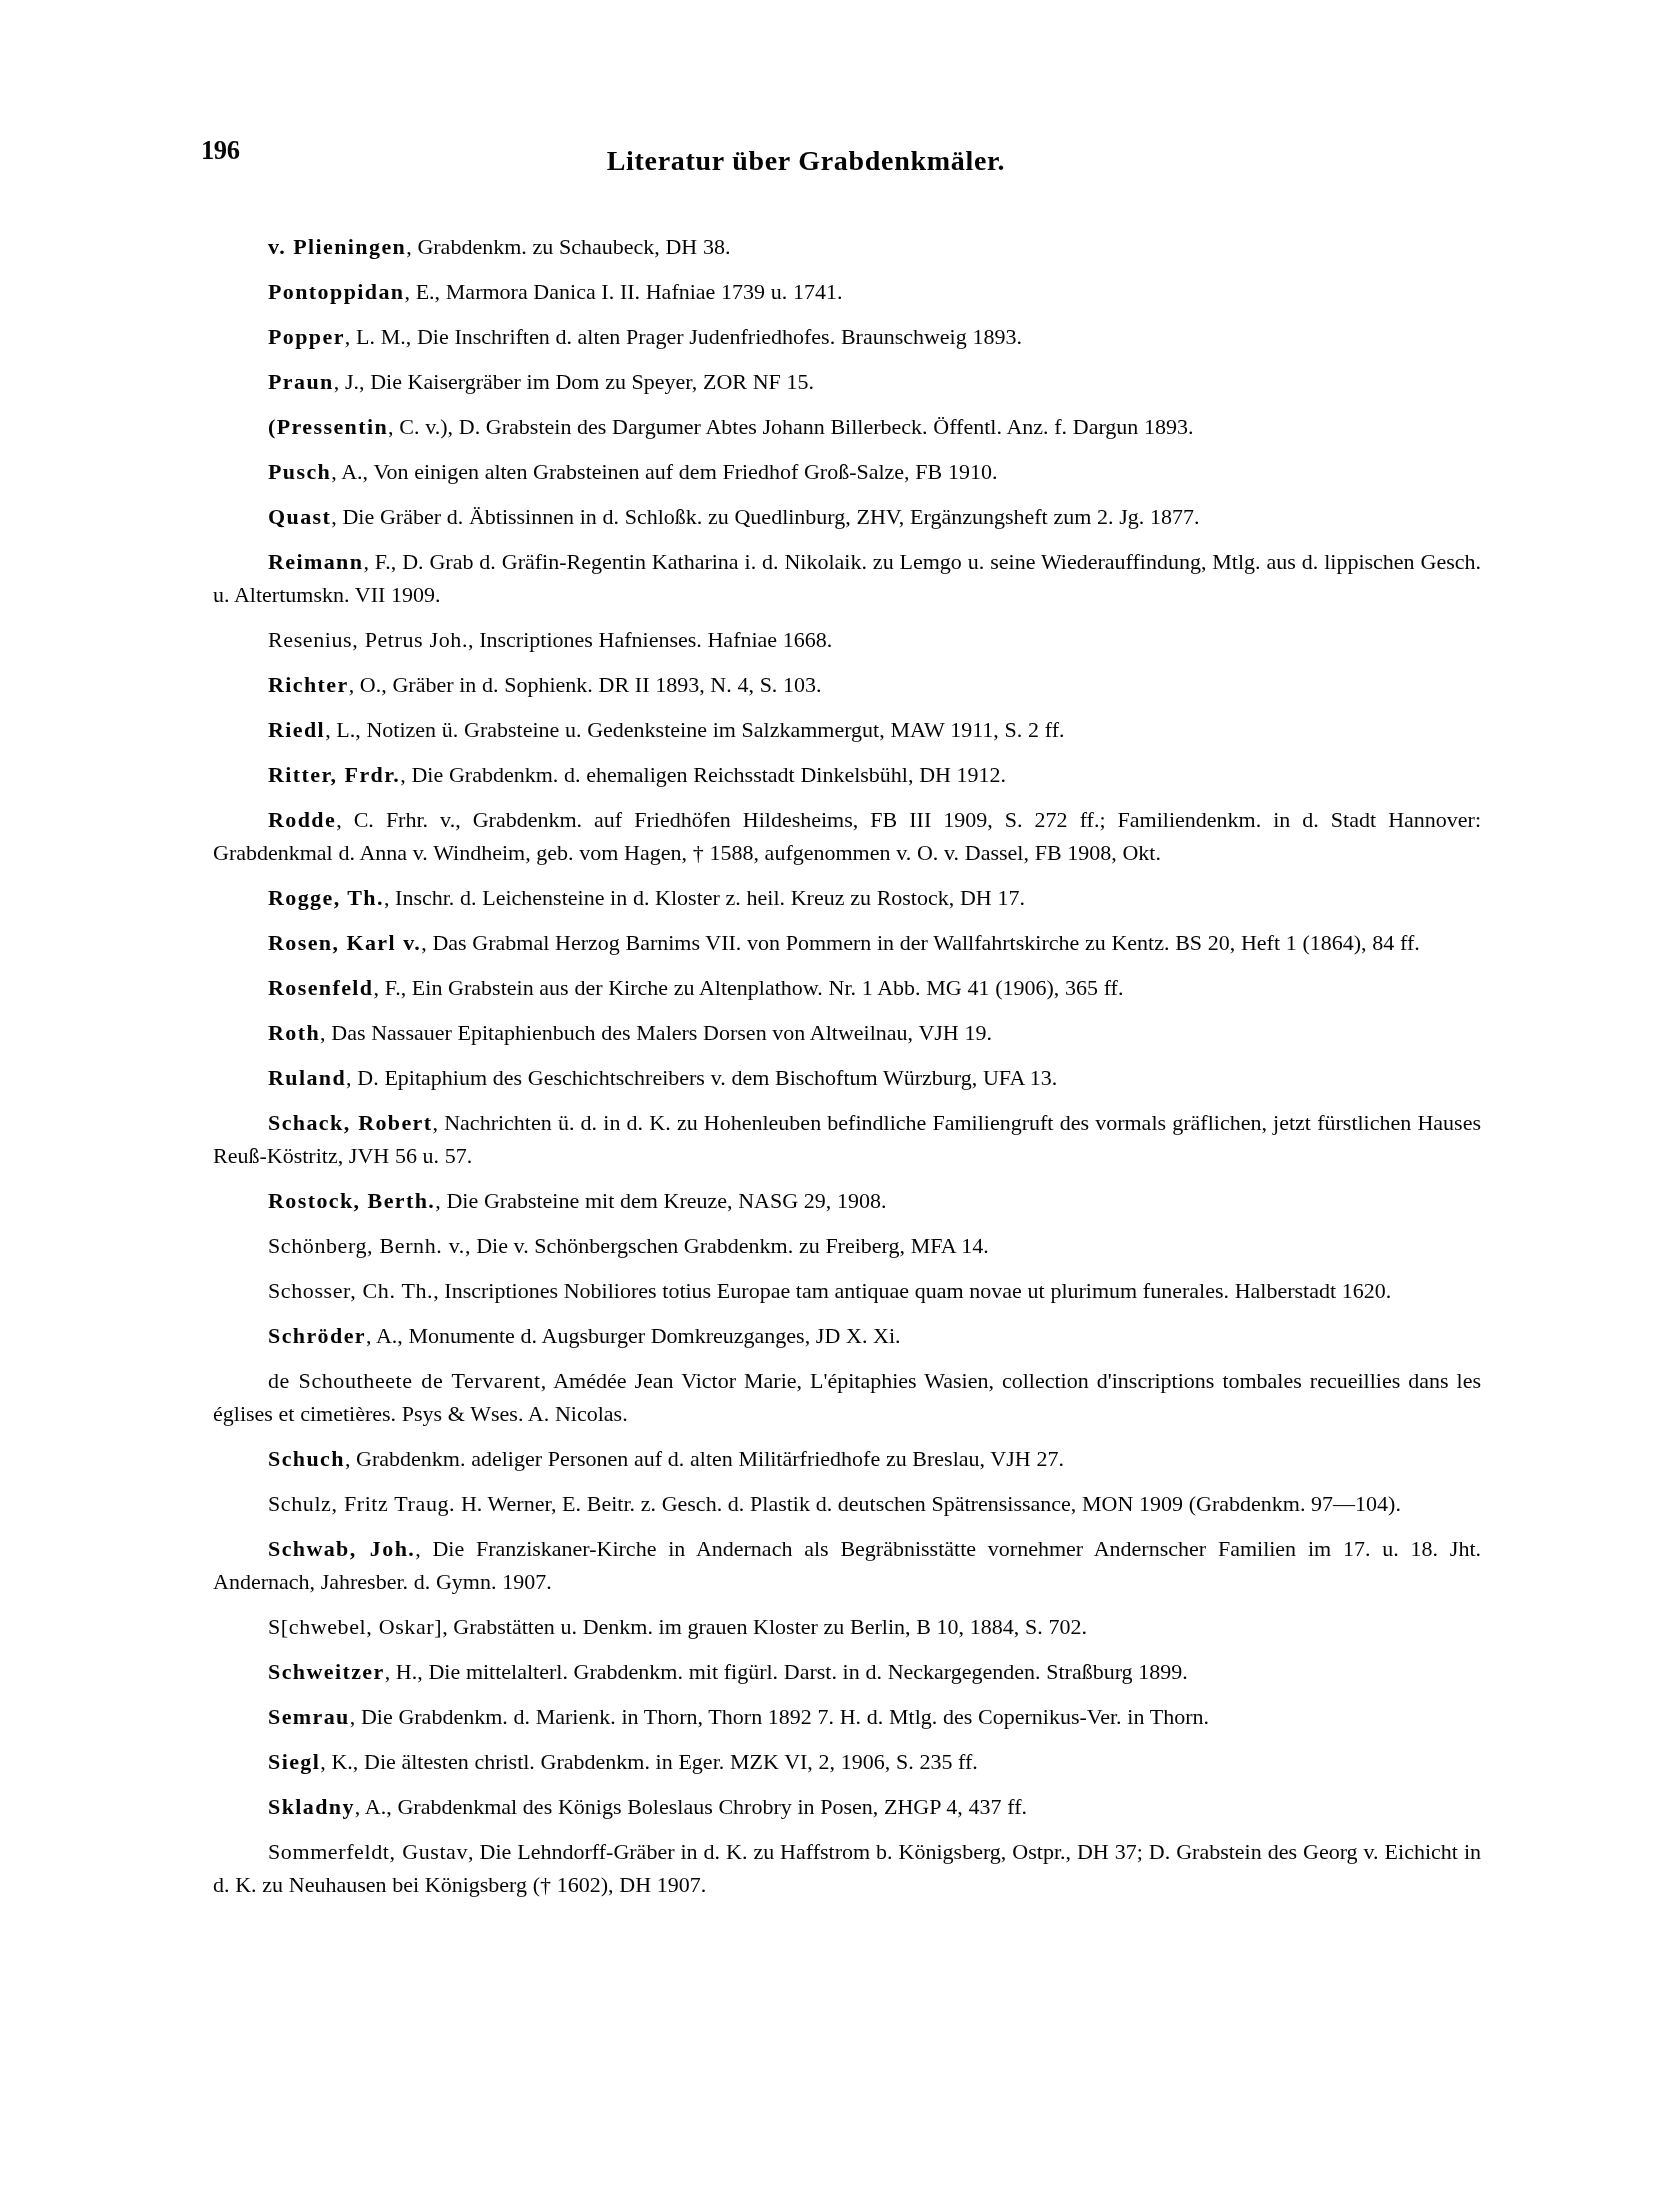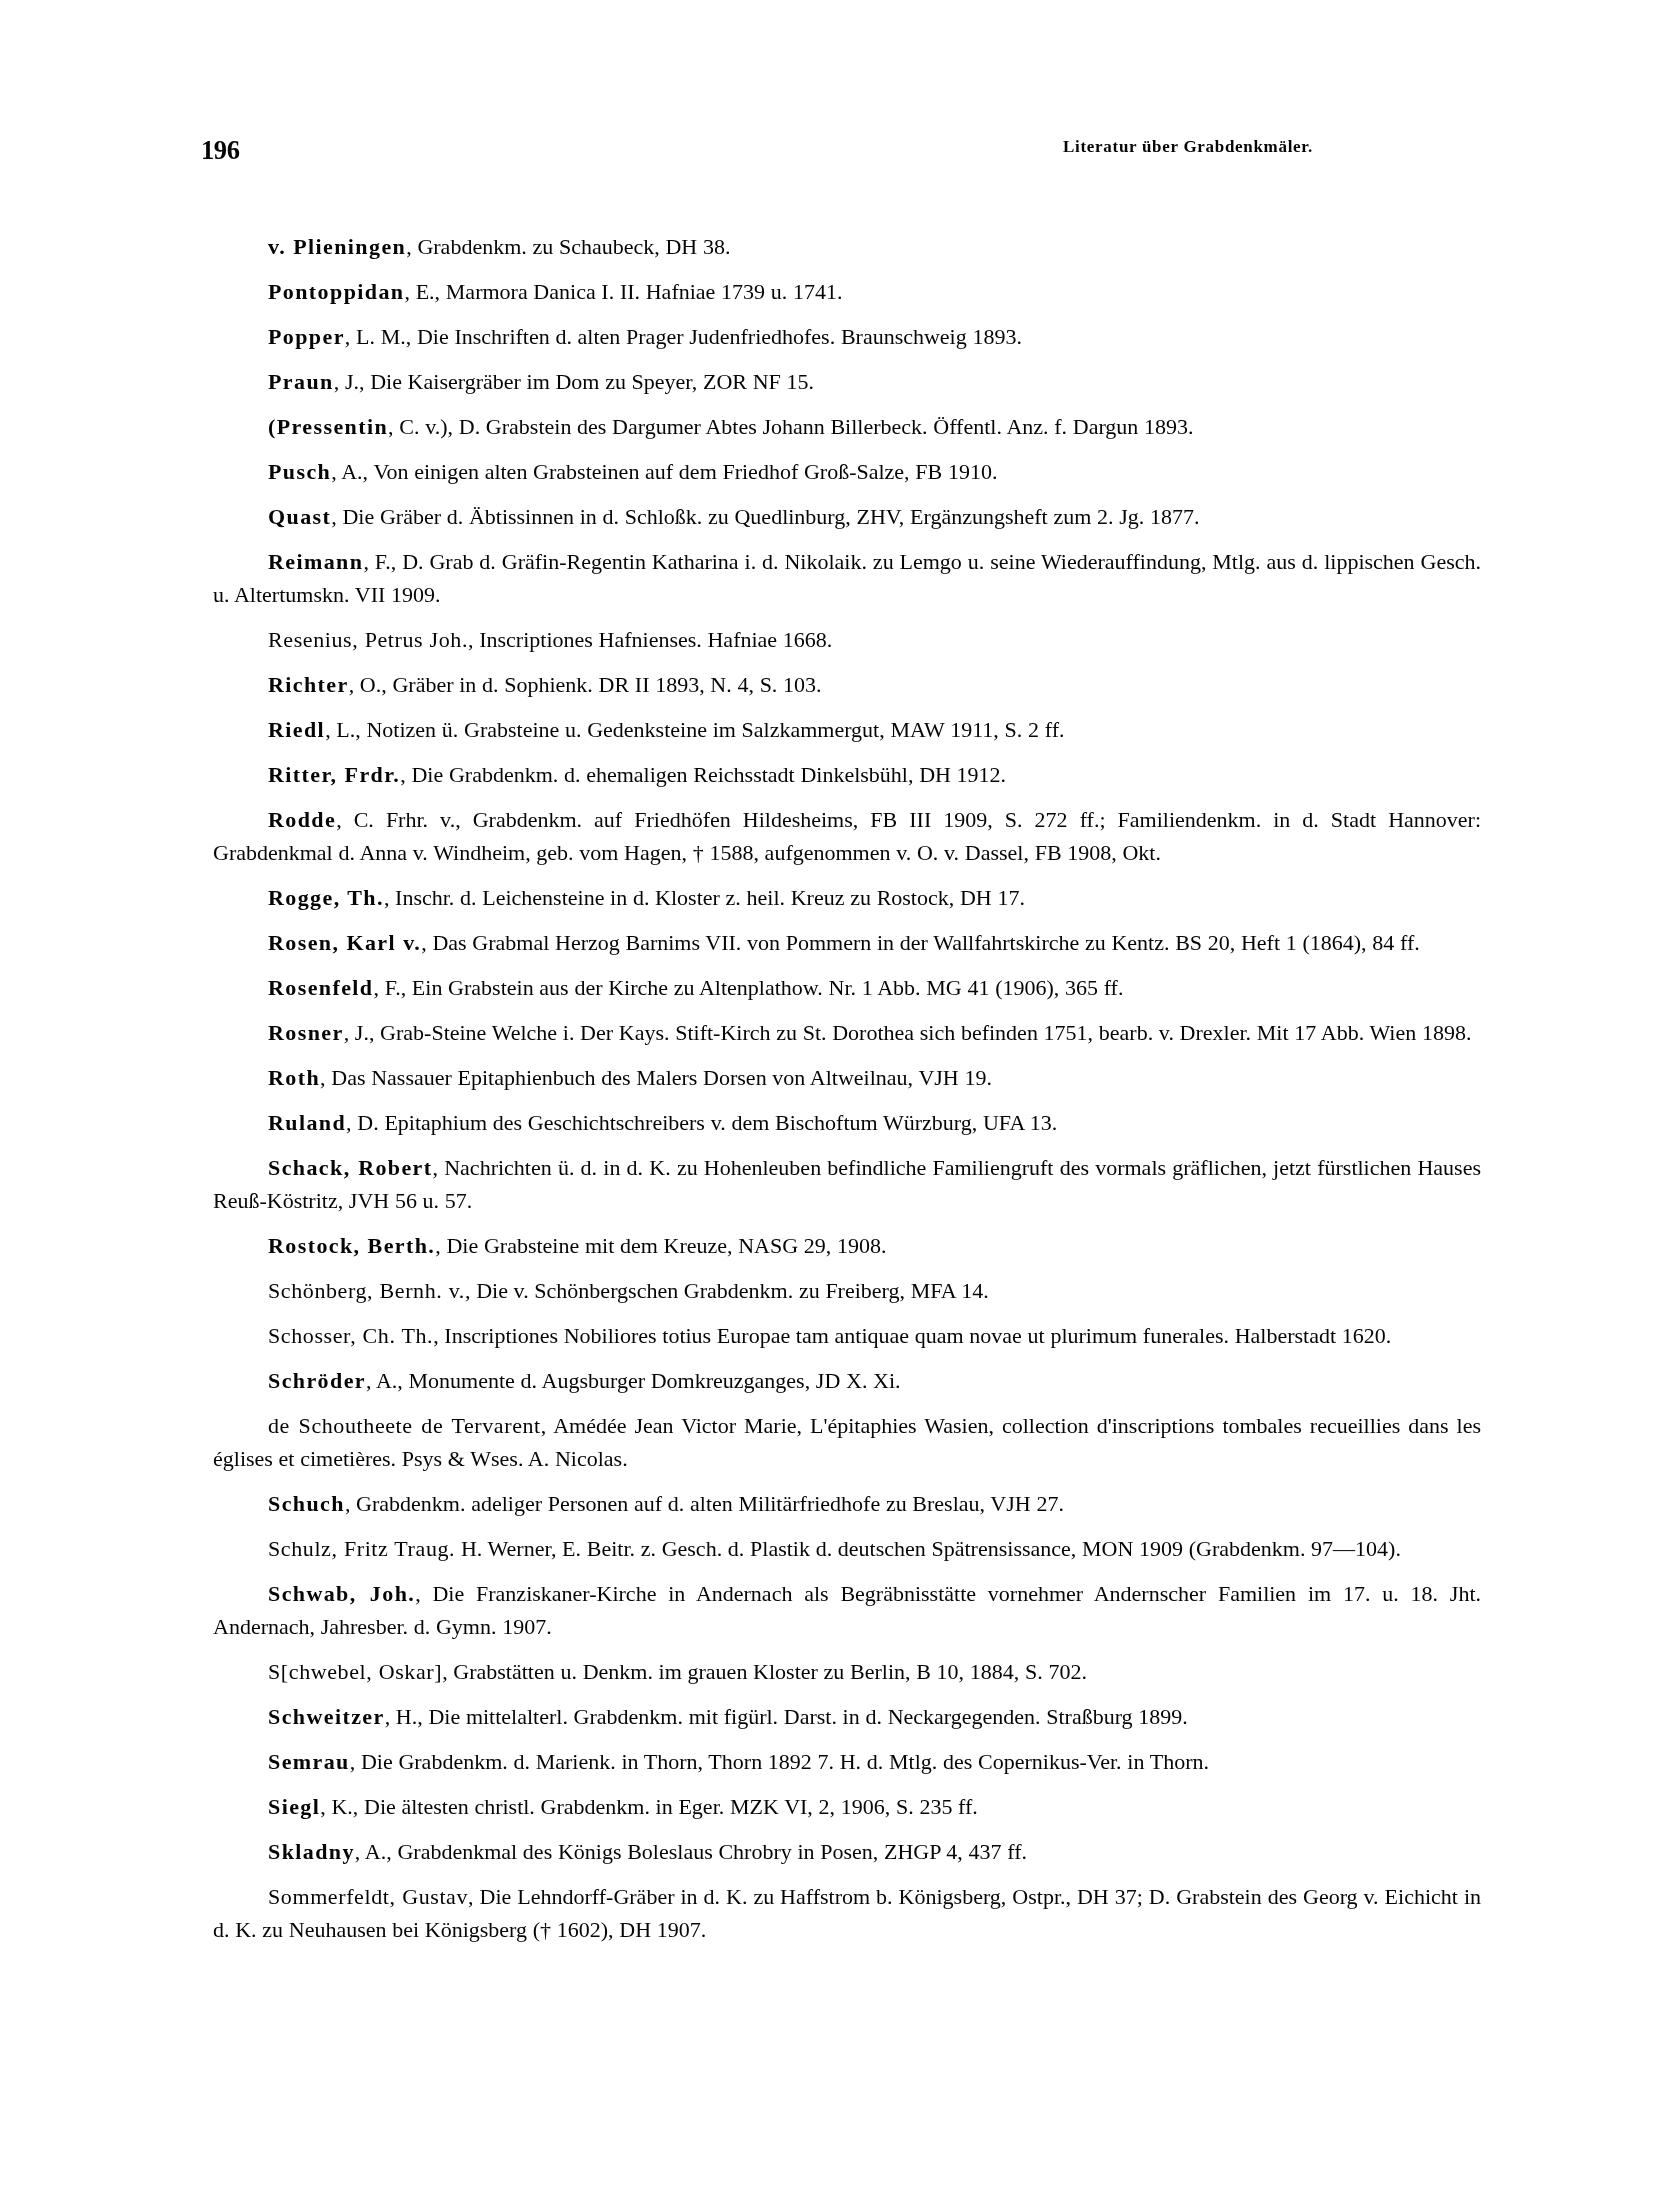--- a/index.html
+++ b/index.html
@@ -38,24 +38,24 @@
     left: 0;
     top: 2.6px;
     font-size: 26.5px;
     font-weight: 700;
     letter-spacing: -0.4px;
     font-family: "Liberation Serif", "DejaVu Serif", serif;
   }
   .head-title {
     position: absolute;
     left: 98px;
-    top: 5px;
+    top: 13px;
     width: 1014px;
-    text-align: right;
-    font-size: 17px;
+    text-align: center;
+    font-size: 28px;
     font-weight: 700;
     letter-spacing: 0.7px;
   }
 
   
   .biblio {
     position: absolute;
     left: 201px;
     top: 218px;
     width: 1292px;
@@ -106,21 +106,20 @@
       <p class="entry"><span class="surname">Quast</span><span>, Die Gräber d. Äbtissinnen in d. Schloßk. zu Quedlinburg, ZHV, Ergänzungsheft zum 2. Jg. 1877.</span></p>
       <p class="entry"><span class="surname">Reimann</span><span>, F., D. Grab d. Gräfin-Regentin Katharina i. d. Nikolaik. zu Lemgo u. seine Wiederauffindung, Mtlg. aus d. lippischen Gesch. u. Altertumskn. VII 1909.</span></p>
       <p class="entry"><span class="surname-tight">Resenius, Petrus Joh.</span><span>, Inscriptiones Hafnienses.  Hafniae 1668.</span></p>
       <p class="entry"><span class="surname">Richter</span><span>, O., Gräber in d. Sophienk.  DR II 1893, N. 4, S. 103.</span></p>
       <p class="entry"><span class="surname">Riedl</span><span>, L., Notizen ü. Grabsteine u. Gedenksteine im Salzkammergut, MAW 1911, S. 2 ff.</span></p>
       <p class="entry"><span class="surname">Ritter, Frdr.</span><span>, Die Grabdenkm. d. ehemaligen Reichsstadt Dinkelsbühl, DH 1912.</span></p>
       <p class="entry"><span class="surname">Rodde</span><span>, C. Frhr. v., Grabdenkm. auf Friedhöfen Hildesheims, FB III 1909, S. 272 ff.; Familiendenkm. in d. Stadt Hannover: Grabdenkmal d. Anna v. Windheim, geb. vom Hagen, † 1588, aufgenommen v. O. v. Dassel, FB 1908, Okt.</span></p>
       <p class="entry"><span class="surname">Rogge, Th.</span><span>, Inschr. d. Leichensteine in d. Kloster z. heil. Kreuz zu Rostock, DH 17.</span></p>
       <p class="entry"><span class="surname">Rosen, Karl v.</span><span>, Das Grabmal Herzog Barnims VII. von Pommern in der Wallfahrtskirche zu Kentz.  BS 20, Heft 1 (1864), 84 ff.</span></p>
       <p class="entry"><span class="surname">Rosenfeld</span><span>, F., Ein Grabstein aus der Kirche zu Altenplathow.  Nr. 1 Abb. MG 41 (1906), 365 ff.</span></p>
-      <p class="entry"><span class="surname">Rosner</span><span>, J., Grab-Steine Welche i. Der Kays. Stift-Kirch zu St. Dorothea sich befinden 1751, bearb. v. Drexler.  Mit 17 Abb.  Wien 1898.</span></p>
       <p class="entry"><span class="surname">Roth</span><span>, Das Nassauer Epitaphienbuch des Malers Dorsen von Altweilnau, VJH 19.</span></p>
       <p class="entry"><span class="surname">Ruland</span><span>, D. Epitaphium des Geschichtschreibers v. dem Bischoftum Würzburg, UFA 13.</span></p>
       <p class="entry"><span class="surname">Schack, Robert</span><span>, Nachrichten ü. d. in d. K. zu Hohenleuben befindliche Familiengruft des vormals gräflichen, jetzt fürstlichen Hauses Reuß-Köstritz, JVH 56 u. 57.</span></p>
       <p class="entry"><span class="surname">Rostock, Berth.</span><span>, Die Grabsteine mit dem Kreuze, NASG 29, 1908.</span></p>
       <p class="entry"><span class="surname-tight">Schönberg, Bernh. v.</span><span>, Die v. Schönbergschen Grabdenkm. zu Freiberg,  MFA 14.</span></p>
       <p class="entry"><span class="surname-tight">Schosser, Ch. Th.</span><span>, Inscriptiones Nobiliores totius Europae tam antiquae quam novae ut plurimum funerales.  Halberstadt 1620.</span></p>
       <p class="entry"><span class="surname">Schröder</span><span>, A., Monumente d. Augsburger Domkreuzganges, JD X. Xi.</span></p>
       <p class="entry"><span class="surname-tight">de Schoutheete de Tervarent</span><span>, Amédée Jean Victor Marie, L'épitaphies Wasien, collection d'inscriptions tombales recueillies dans les églises et cimetières. Psys &amp; Wses.  A. Nicolas.</span></p>
       <p class="entry"><span class="surname">Schuch</span><span>, Grabdenkm. adeliger Personen auf d. alten Militärfriedhofe zu Breslau, VJH 27.</span></p>
       <p class="entry"><span class="surname-tight">Schulz, Fritz Traug.</span><span> H. Werner, E. Beitr. z. Gesch. d. Plastik d. deutschen Spätrensissance, MON 1909 (Grabdenkm. 97—104).</span></p>

